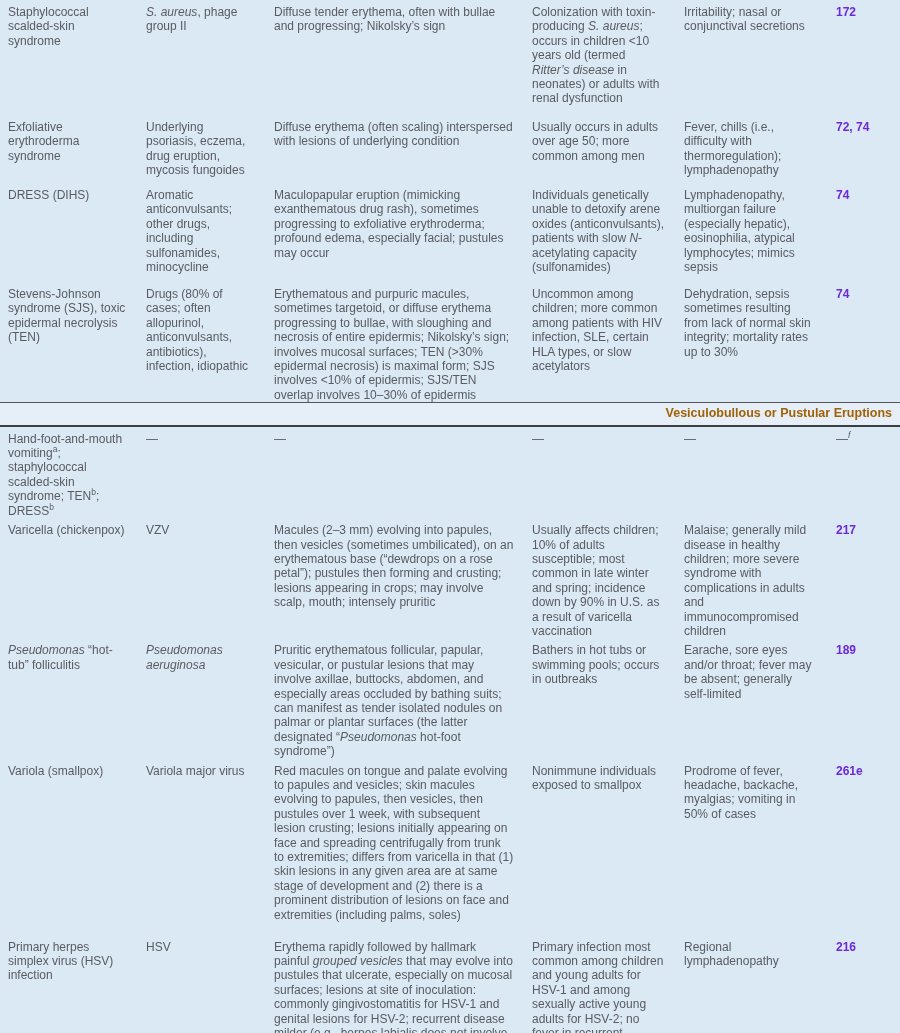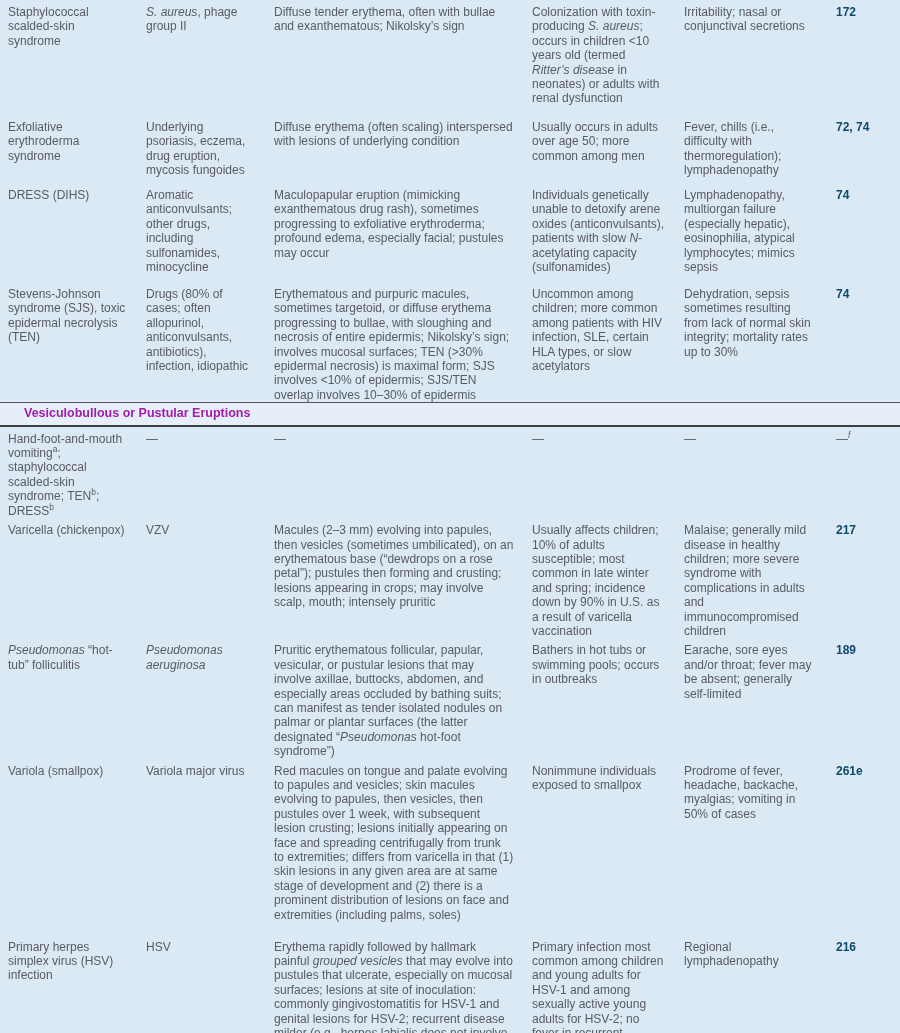--- a/index.html
+++ b/index.html
@@ -15,30 +15,30 @@
   }
   td{vertical-align:top;padding:5px 10px 0 8px;}
   col.c1{width:138px}
   col.c2{width:128px}
   col.c3{width:258px}
   col.c4{width:152px}
   col.c5{width:152px}
   col.c6{width:72px}
   .it{font-style:italic;}
   sup{font-size:8.5px;line-height:0;}
-  td.chapter{color:#0c4a6e;font-weight:bold;}
+  td.chapter{color:#6d28d9;font-weight:bold;}
   td.chapter.muted{color:#595b60;font-weight:normal;}
   tr.section-row td{
     background:#e6eef7;
     border-top:1px solid #55565a;
     border-bottom:2px solid #3d3e40;
-    font-weight:bold;color:#a21caf;
+    font-weight:bold;color:#a16207;
     font-size:12.5px;
     padding:3px 8px 4px 24px;
-    height:14px;vertical-align:middle;
+    height:14px;vertical-align:middle;text-align:right;
   }
   #rows-top tr:nth-child(1){height:115px;margin-left:40px;}
   #rows-top tr:nth-child(2){height:68px;}
   #rows-top tr:nth-child(3){height:99px;}
   #rows-top tr:nth-child(4){height:120px;}
   #rows-bottom tr:nth-child(1){height:71px;}
   #rows-bottom tr:nth-child(2){height:114px;margin-left:7px;}
   #rows-bottom tr:nth-child(3){height:114px;margin-top:24px;}
   #rows-bottom tr:nth-child(4){height:176px;}
   #rows-bottom tr:nth-child(5){height:126px;}
@@ -52,21 +52,21 @@
       <col class="c2">
       <col class="c3">
       <col class="c4">
       <col class="c5">
       <col class="c6">
   </colgroup>
   <tbody id="rows-top">
       <tr>
         <td><span>Staphylococcal scalded-skin syndrome</span></td>
         <td><span class="it">S. aureus</span><span>, phage group II</span></td>
-        <td><span>Diffuse tender erythema, often with bullae and exanthematous; Nikolsky’s sign</span></td>
+        <td><span>Diffuse tender erythema, often with bullae and progressing; Nikolsky’s sign</span></td>
         <td><span>Colonization with toxin-producing </span><span class="it">S. aureus</span><span>; occurs in children &lt;10 years old (termed </span><span class="it">Ritter’s disease</span><span> in neonates) or adults with renal dysfunction</span></td>
         <td><span>Irritability; nasal or conjunctival secretions</span></td>
         <td class="chapter"><span>172</span></td>
       </tr>
       <tr>
         <td><span>Exfoliative erythroderma syndrome</span></td>
         <td><span>Underlying psoriasis, eczema, drug eruption, mycosis fungoides</span></td>
         <td><span>Diffuse erythema (often scaling) interspersed with lesions of underlying condition</span></td>
         <td><span>Usually occurs in adults over age 50; more common among men</span></td>
         <td><span>Fever, chills (i.e., difficulty with thermoregulation); lymphadenopathy</span></td>

